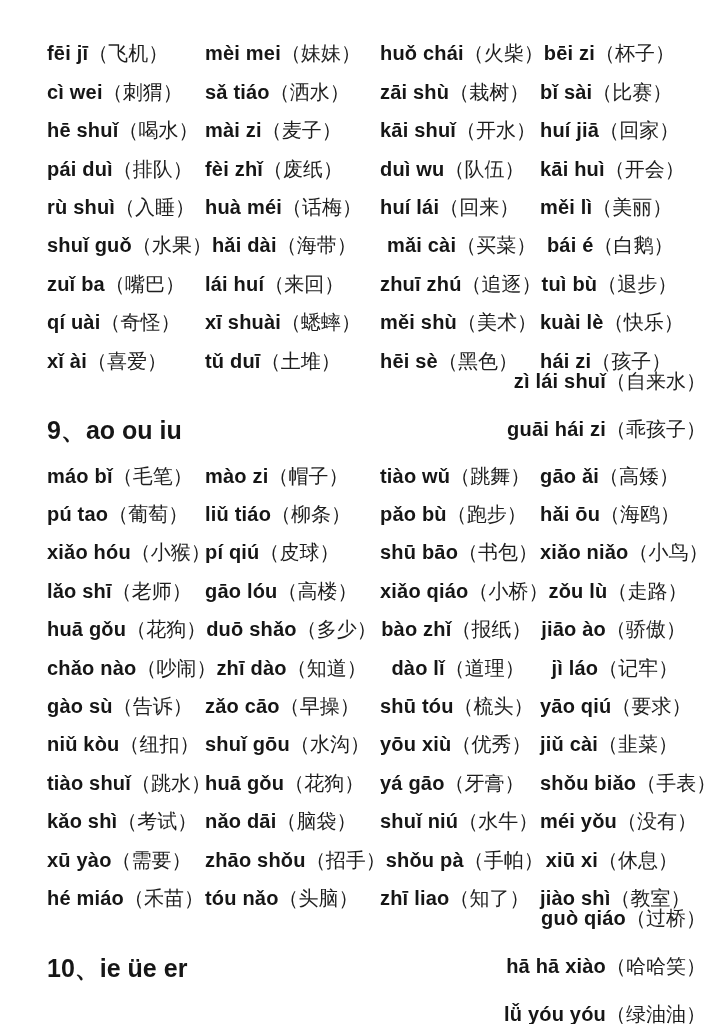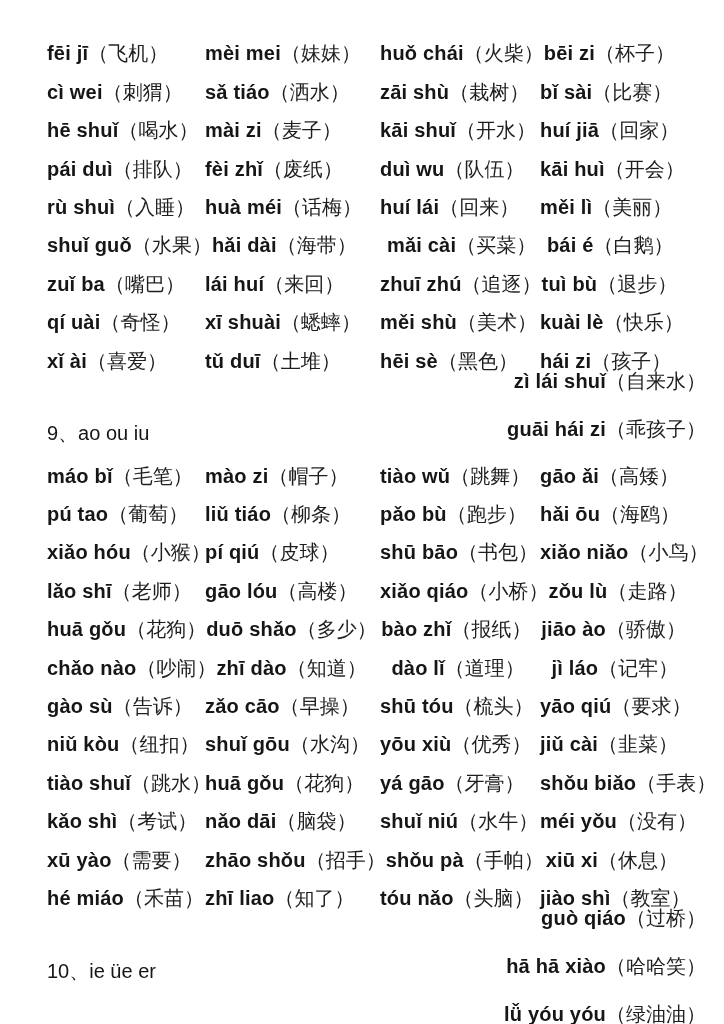--- a/index.html
+++ b/index.html
@@ -37,22 +37,22 @@
   .py {
     font-weight: 700;
     letter-spacing: 0.2px;
   }
   .zh {
     font-family: "Liberation Serif", serif;
     font-weight: 400;
     color: #1e1e1e;
   }
   .heading {
-    font-size: 20px;
-    font-weight: 400;
+    font-size: 25px;
+    font-weight: 700;
   }
 </style>
 </head>
 <body>
 
 <div class="page">
     <div class="row">
       <span class="entry"><span class="py">fēi jī</span><span class="zh">（飞机）</span></span>
       <span class="entry"><span class="py">mèi mei</span><span class="zh">（妹妹）</span></span>
       <span class="entry"><span class="py">huǒ chái</span><span class="zh">（火柴）</span></span>
@@ -172,22 +172,22 @@
       <span class="entry"><span class="py">méi yǒu</span><span class="zh">（没有）</span></span>
     </div>
     <div class="row">
       <span class="entry"><span class="py">xū yào</span><span class="zh">（需要）</span></span>
       <span class="entry"><span class="py">zhāo shǒu</span><span class="zh">（招手）</span></span>
       <span class="entry"><span class="py">shǒu pà</span><span class="zh">（手帕）</span></span>
       <span class="entry"><span class="py">xiū xi</span><span class="zh">（休息）</span></span>
     </div>
     <div class="row">
       <span class="entry"><span class="py">hé miáo</span><span class="zh">（禾苗）</span></span>
+      <span class="entry"><span class="py">tóu nǎo</span><span class="zh">（头脑）</span></span>
       <span class="entry"><span class="py">zhī liao</span><span class="zh">（知了）</span></span>
-      <span class="entry"><span class="py">tóu nǎo</span><span class="zh">（头脑）</span></span>
       <span class="entry"><span class="py">jiào shì</span><span class="zh">（教室）</span></span>
     </div>
     <div class="row irregular">
       <span class="entry"><span class="py">guò qiáo</span><span class="zh">（过桥）</span></span>
       <span class="entry"><span class="py">hā hā xiào</span><span class="zh">（哈哈笑）</span></span>
       <span class="entry"><span class="py">lǚ yóu yóu</span><span class="zh">（绿油油）</span></span>
     </div>
     <div class="heading">10、ie üe er</div>
   </div>
 

